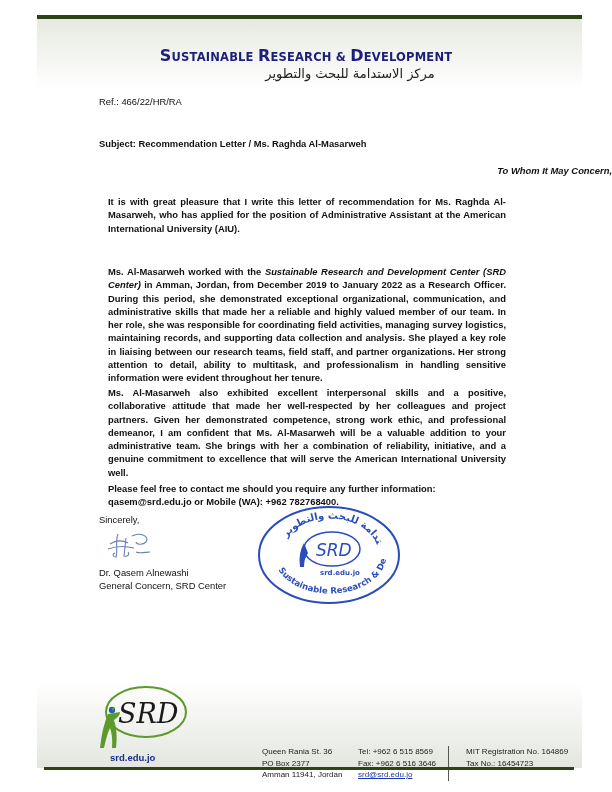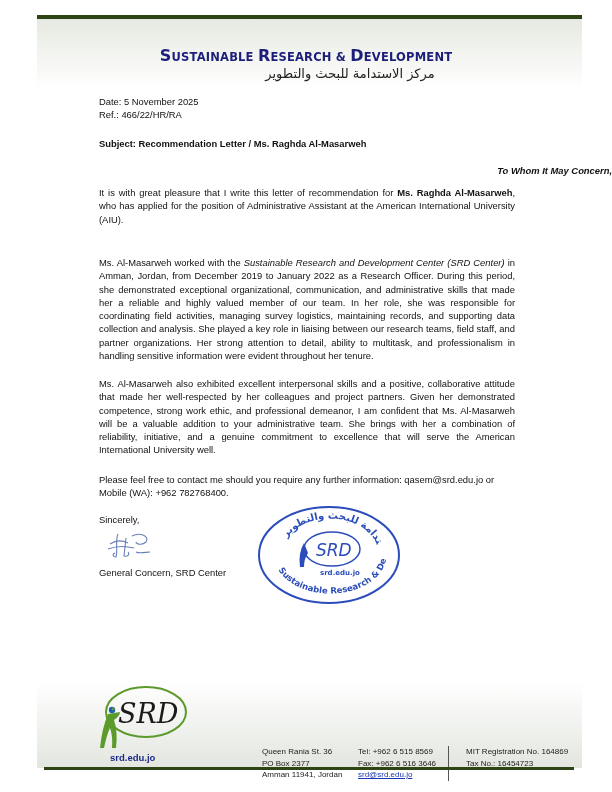--- a/index.html
+++ b/index.html
@@ -9,21 +9,21 @@
   .header-bg { position:absolute; left:37px; top:19px; width:545px; height:70px;
                background:linear-gradient(#e6e9e1, #ffffff); }
   .brand { position:absolute; left:0; top:46px; width:612px; text-align:center;
            font-family:"DejaVu Sans", sans-serif; font-weight:bold; color:#1c1f7a;
            font-size:11.5px; letter-spacing:0.2px; }
   .brand .cap { font-size:16px; }
   .brand-ar { position:absolute; left:0; top:66px; width:612px; text-align:center;
               font-family:"DejaVu Sans", sans-serif; font-size:13px; color:#222; direction:rtl;padding-left:44px; }
 
   .body-text { position:absolute; left:99px; width:416px; font-size:9.4px; line-height:13.3px; }
-  .body-text p { margin:0; text-align:justify; }
+  .body-text p { margin:9px; text-align:justify;font-weight:bold; }
   .meta { top:95px; }
   .subject { top:137px; font-weight:bold; }
   .salutation { position:absolute; top:165px; left:0; width:612px; text-align:right;
                 font-size:9.4px; font-weight:bold; font-style:italic; }
   .p1 { top:186px; }
   .p2 { top:256px; }
   .p3 { top:377px; }
   .p4 { top:473px; }
   .closing { top:513px; }
   .signer { top:566px; }
@@ -47,21 +47,20 @@
 <body>
 
 <div class="header-bar"></div>
 <div class="header-bg"></div>
 <div class="brand">
   <span class="cap">S</span><span>USTAINABLE </span><span class="cap">R</span><span>ESEARCH &amp; </span><span class="cap">D</span><span>EVELOPMENT</span>
 </div>
 <div class="brand-ar">مركز الاستدامة للبحث والتطوير</div>
 
 <div class="body-text meta">
-  <div>Date: 5 November 2025</div>
   <div>Ref.: 466/22/HR/RA</div>
 </div>
 <div class="body-text subject">Subject: Recommendation Letter /  Ms. Raghda Al-Masarweh</div>
 <div class="salutation">To Whom It May Concern,</div>
 
 <div class="body-text p1">
   <p><span>It is with great pleasure that I write this letter of recommendation for </span><b>Ms. Raghda Al-Masarweh</b><span>, who has applied for the position of Administrative Assistant at the American International University (AIU).</span></p>
 </div>
 <div class="body-text p2">
   <p><span>Ms. Al-Masarweh worked with the </span><i>Sustainable Research and Development Center (SRD Center)</i><span> in Amman, Jordan, from December 2019 to January 2022 as a Research Officer. During this period, she demonstrated exceptional organizational, communication, and administrative skills that made her a reliable and highly valued member of our team. In her role, she was responsible for coordinating field activities, managing survey logistics, maintaining records, and supporting data collection and analysis. She played a key role in liaising between our research teams, field staff, and partner organizations. Her strong attention to detail, ability to multitask, and professionalism in handling sensitive information were evident throughout her tenure.</span></p>
@@ -80,20 +79,21 @@
     <path d="M4 14 C10 10, 16 10, 22 13"></path>
     <path d="M2 19 C10 16, 20 16, 28 18"></path>
     <path d="M12 4 C9 10, 12 22, 10 27 C7 27, 6 24, 9 23"></path>
     <path d="M20 8 L18 26 C22 27, 24 24, 22 22"></path>
     <path d="M26 6 C34 2, 44 6, 40 12 C36 16, 30 14, 30 12"></path>
     <path d="M30 22 C34 24, 40 22, 44 22"></path>
   </g>
 </svg>
 
 <div class="body-text signer">
+  <div>Dr. Qasem Alnewashi</div>
   <div>General Concern, SRD Center</div>
 </div>
 
 <svg class="stamp" viewBox="0 0 150 104">
   <g fill="none" stroke="#2b4dbb">
     <ellipse cx="75" cy="52" rx="70" ry="48" stroke-width="2"></ellipse>
     <ellipse cx="78" cy="46" rx="28" ry="17" stroke-width="1.5"></ellipse>
   </g>
   <path id="stampTop" d="M28 48 A48 34 0 0 1 122 40" fill="none"></path>
   <path id="stampBot" d="M22 62 A56 38 0 0 0 132 56" fill="none"></path>

